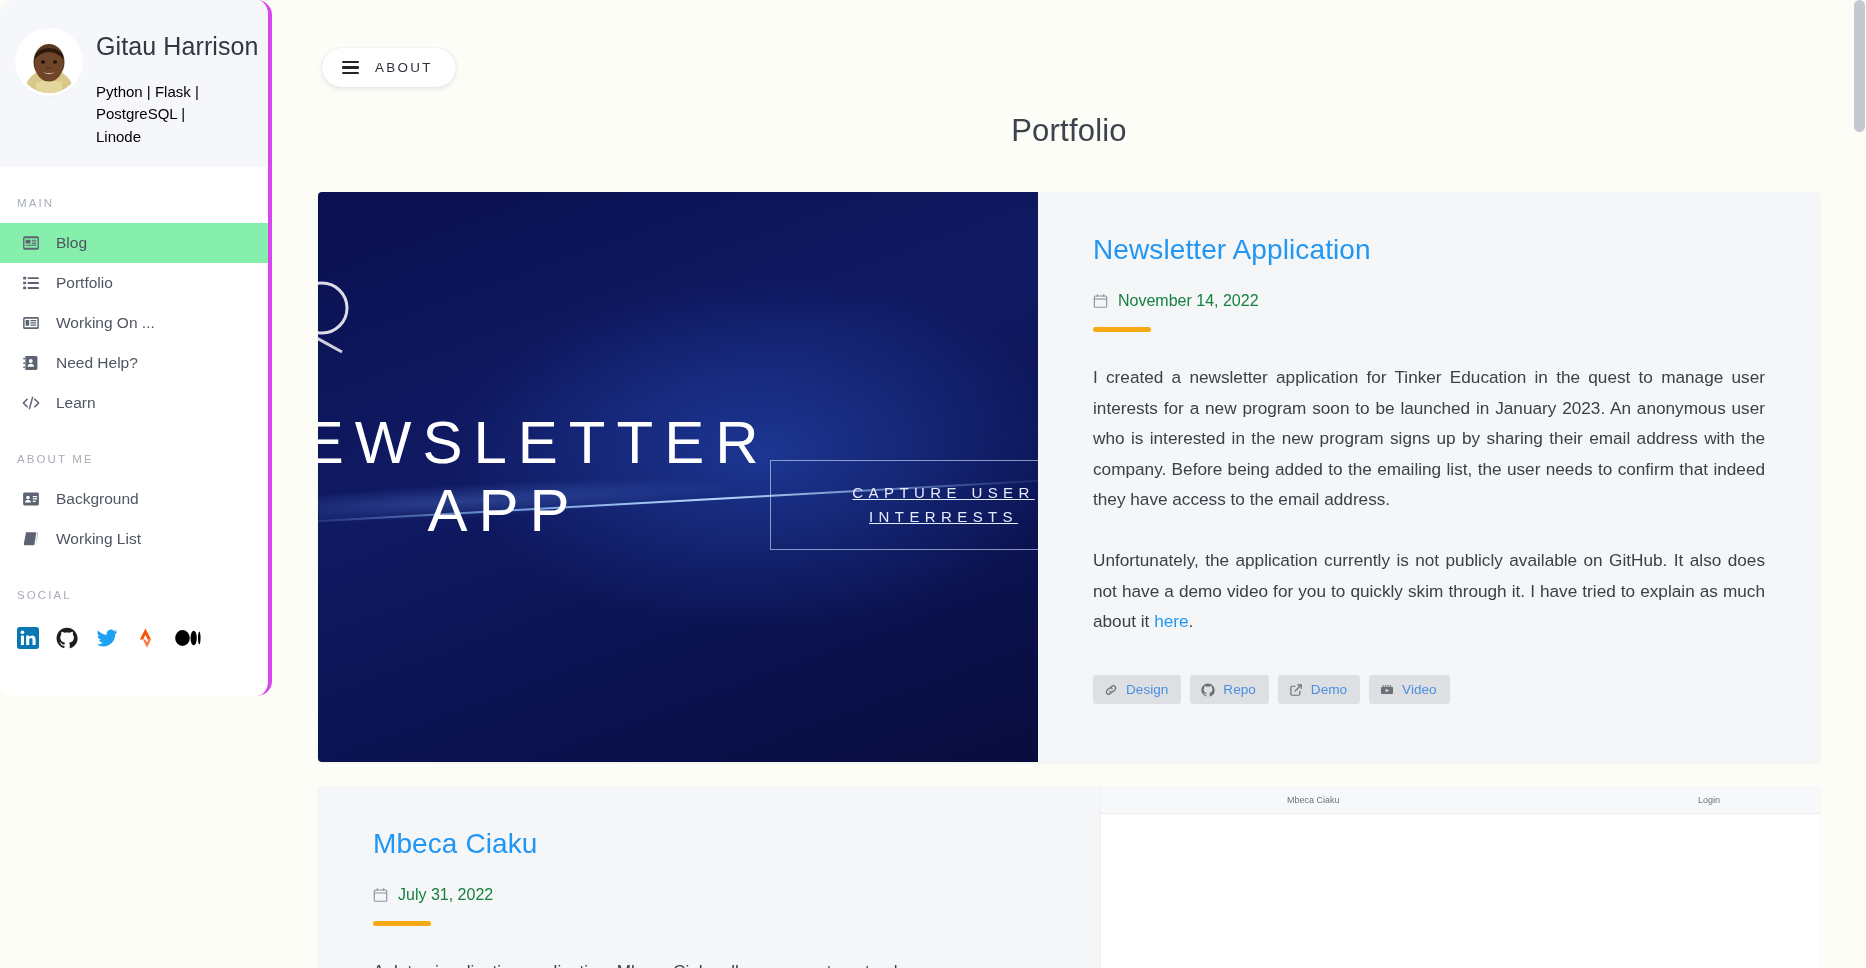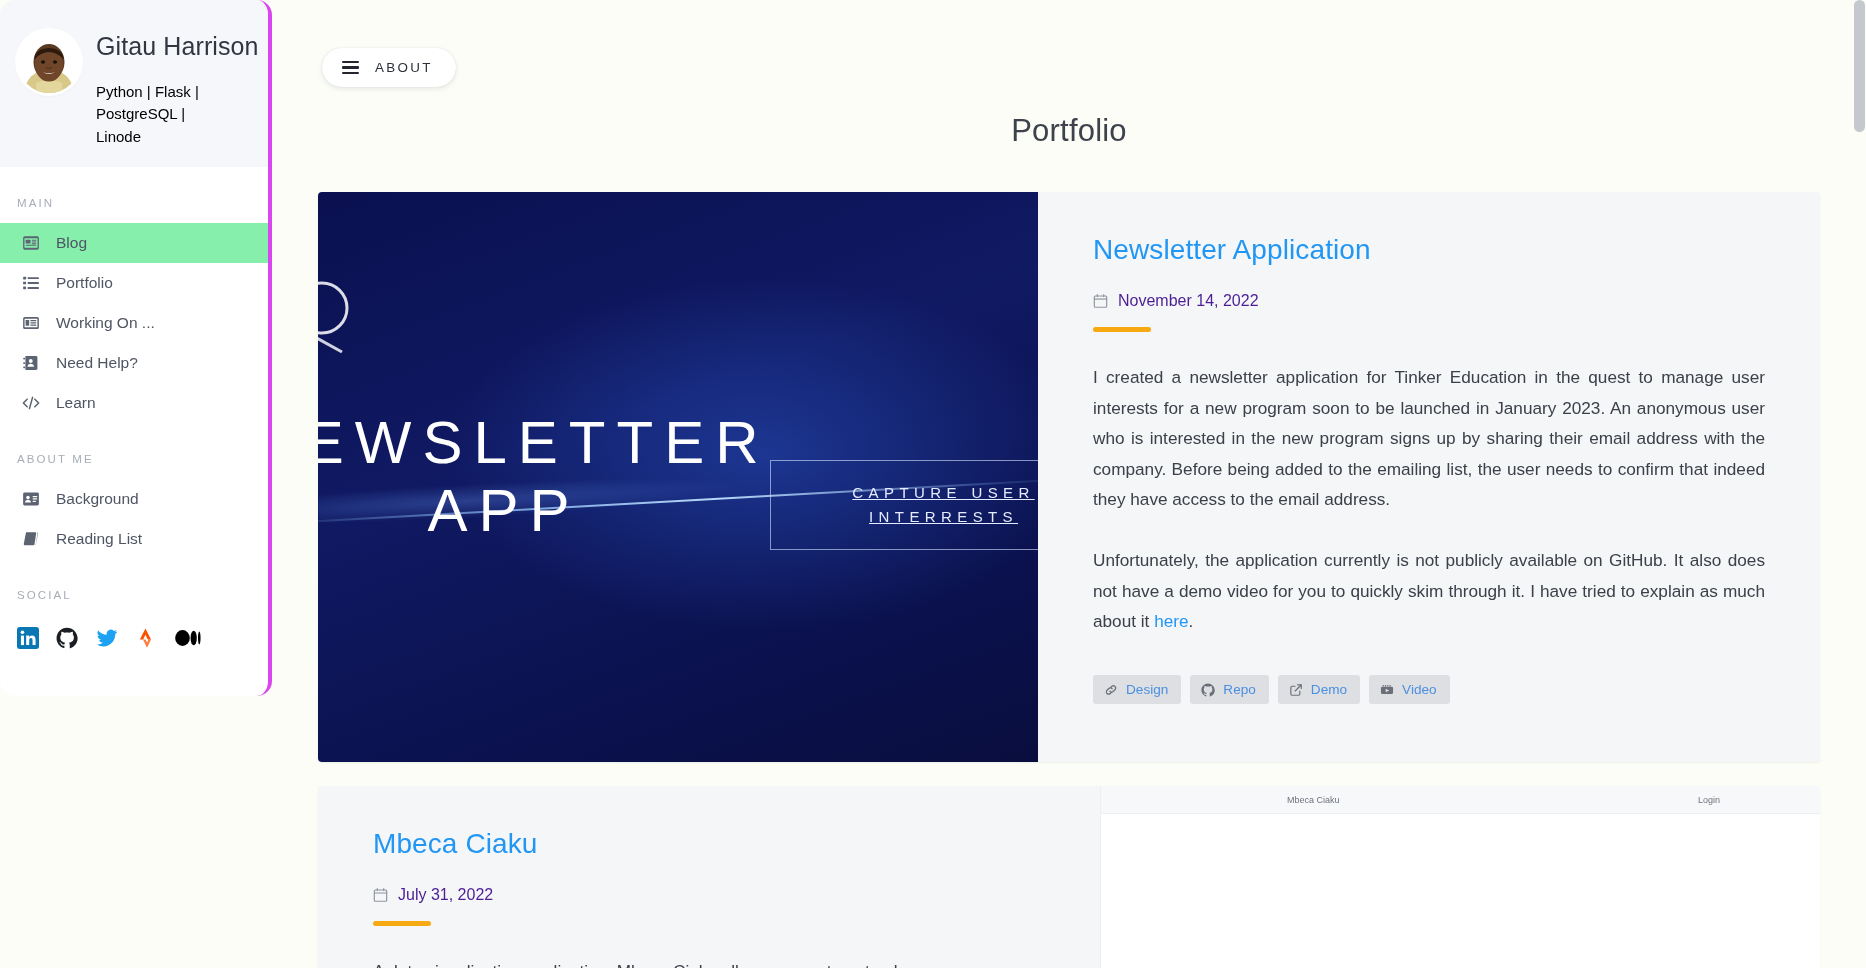--- a/index.html
+++ b/index.html
@@ -100,21 +100,21 @@
     min-height: 570px;
   }
   .card-media { width: 720px; min-width: 720px; position: relative; overflow: hidden; }
   .card-body { flex: 1; padding: 42px 55px 30px 55px; position: relative; }
   .card-title {
     font-size: 28px; color: #2196f3; font-weight: 400;
     letter-spacing: .1px; cursor: pointer;
   }
   .card-date {
     display: flex; align-items: center; gap: 10px;
-    margin-top: 26px; font-size: 16px; color: #4c1d95;
+    margin-top: 26px; font-size: 16px; color: #15803d;
   }
   .cal-icon { color:#8e949e; display:flex; }
   .accent-bar {
     width: 58px; height: 5px; background: #f7a911;
     border-radius: 3px; margin-top: 17px;
   }
   .card-para {
     margin-top: 30px; font-size: 17.2px; line-height: 1.78;
     color: #3b4049; text-align: justify;
   }
@@ -304,21 +304,21 @@
       <span>Background</span>
     </div>
 
     <div class="nav-item">
       <span class="nav-icon">
         <svg width="18" height="18" viewBox="0 0 16 16" fill="currentColor">
             <path d="M3.6 1.9h8.1c.6 0 1 .5.9 1.1l-1.5 9.6c-.1.6-.6 1-1.2 1H2.7c-.8 0-1.3-.7-1.1-1.4L3.6 1.9Z"></path>
             <path d="M12.1 1.9h1.2c.7 0 1.2.6 1 1.3l-1.9 9.7c-.1.5-.5.7-.9.7.5-.3.7-.6.8-1.1l1.4-9.5c.1-.6-.4-1.1-1-1.1h-.6Z" opacity=".7"></path>
           </svg>
       </span>
-      <span>Reading List</span>
+      <span>Working List</span>
     </div>
 
     <div class="nav-section-label">SOCIAL</div>
 
     <div class="social-row">
       <span class="social-icon">
         <svg width="22" height="22" viewBox="0 0 24 24">
             <rect width="24" height="24" rx="3" fill="#0a77b5"></rect>
             <rect x="4.3" y="9.4" width="3.3" height="10.3" fill="#fff"></rect>
             <circle cx="5.95" cy="5.8" r="2" fill="#fff"></circle>

